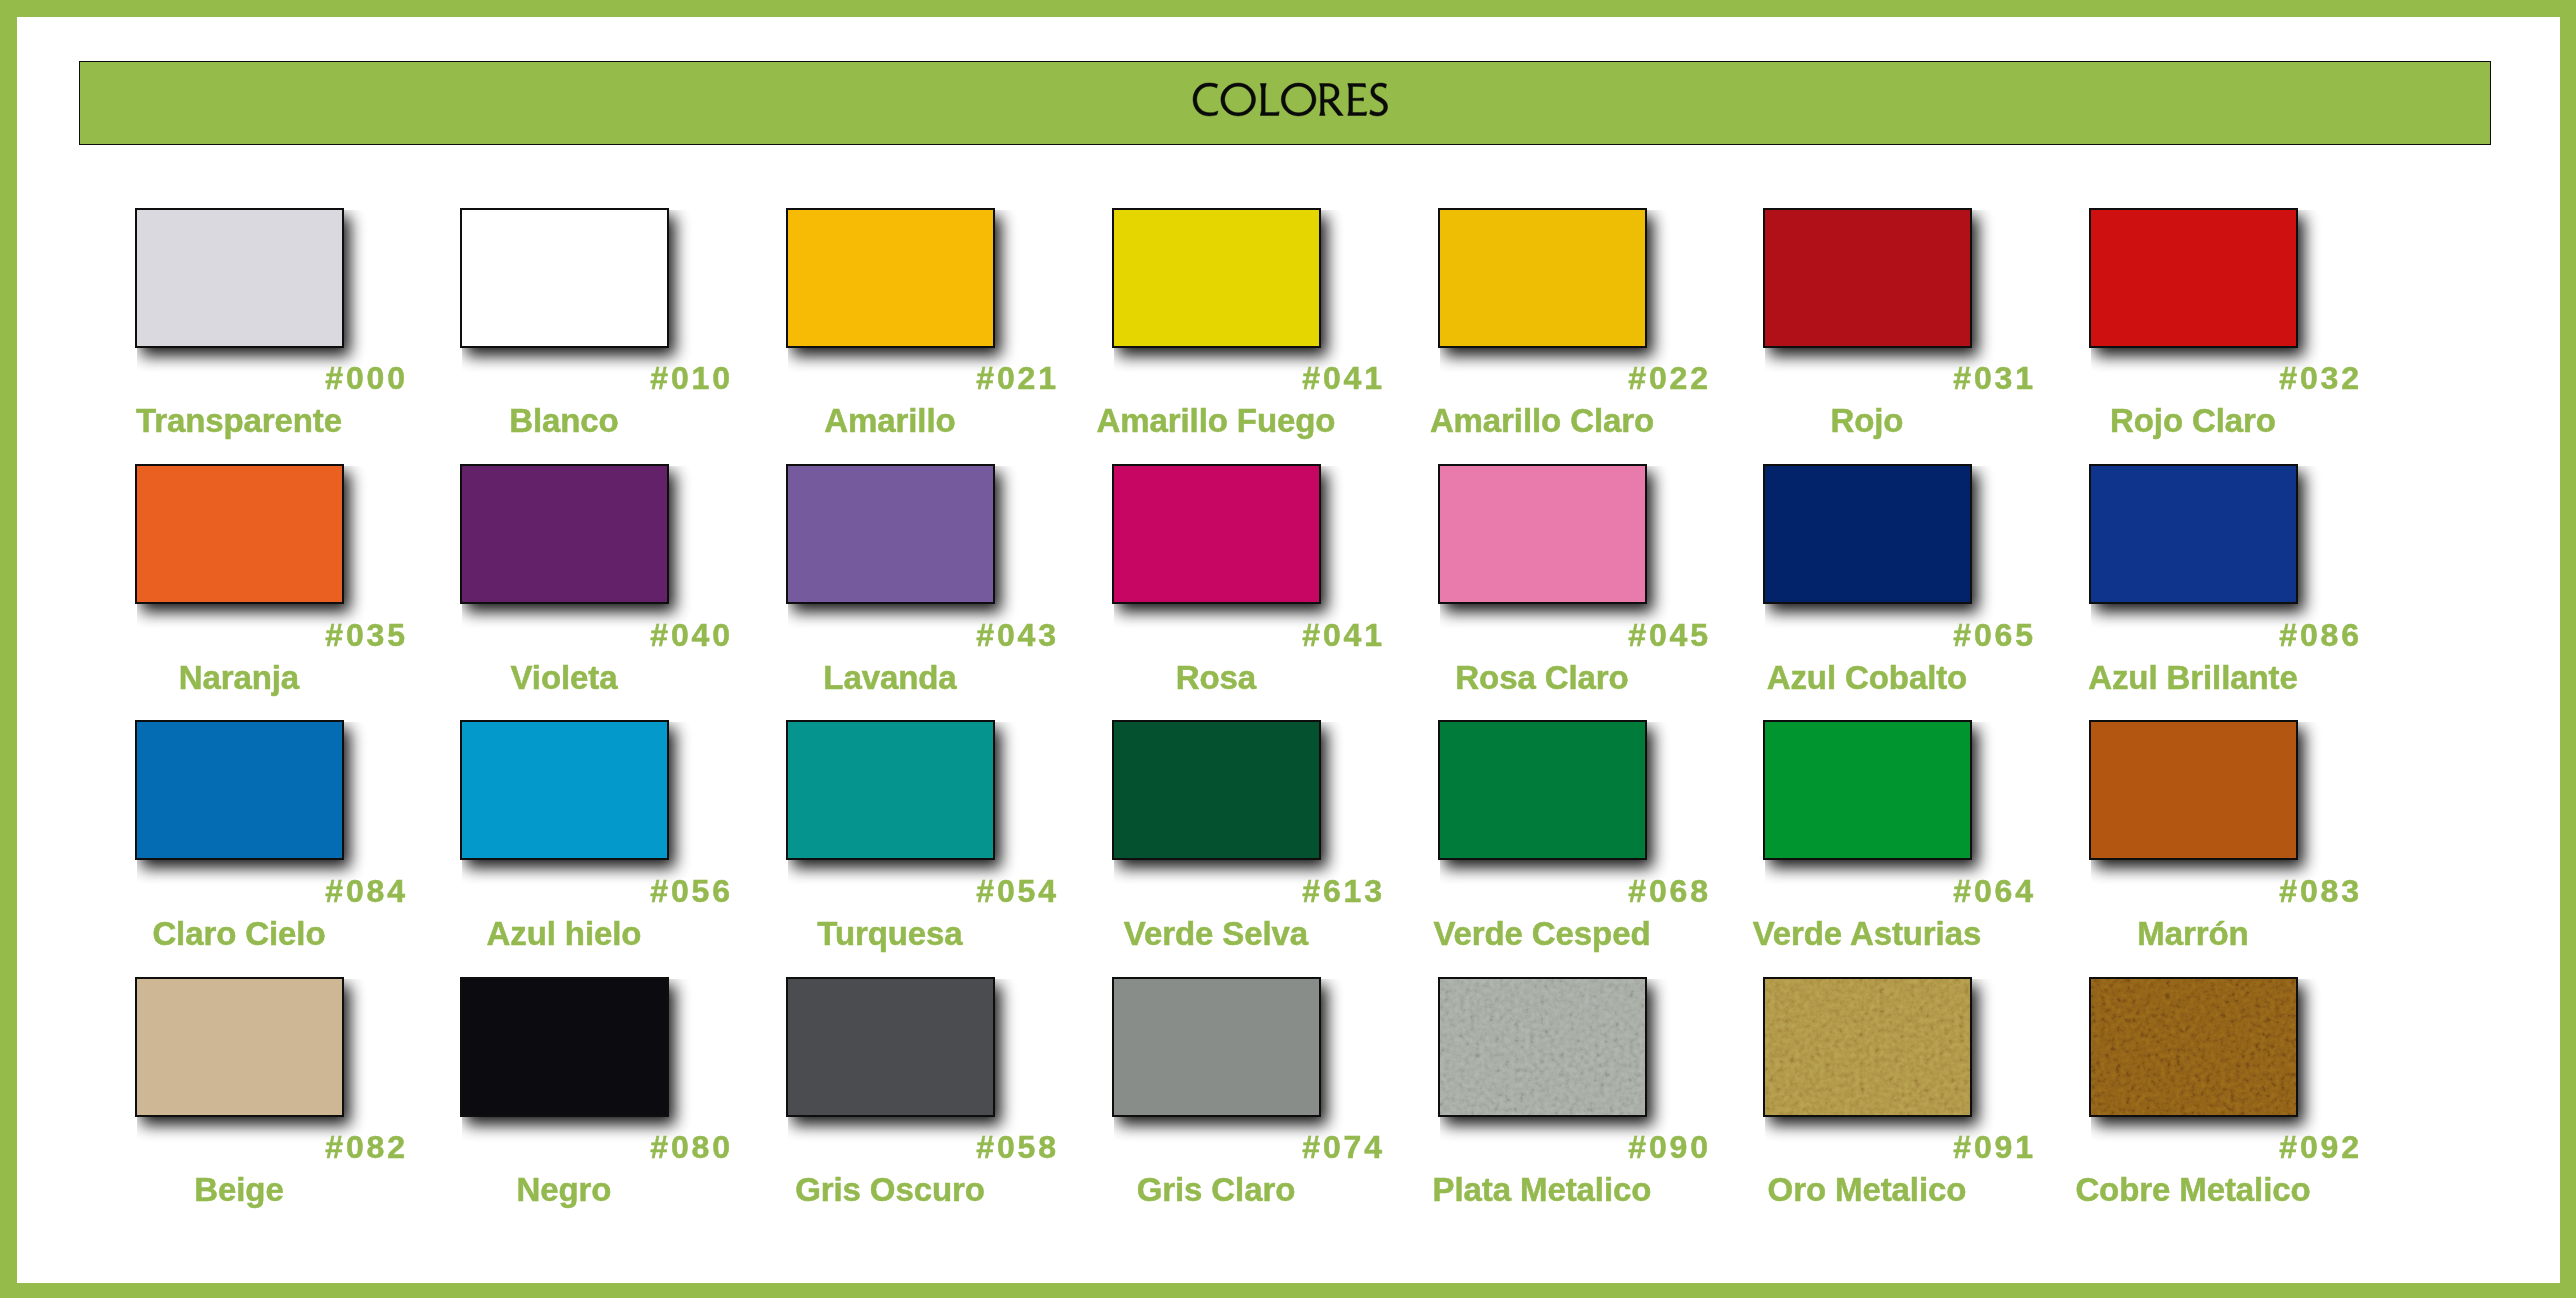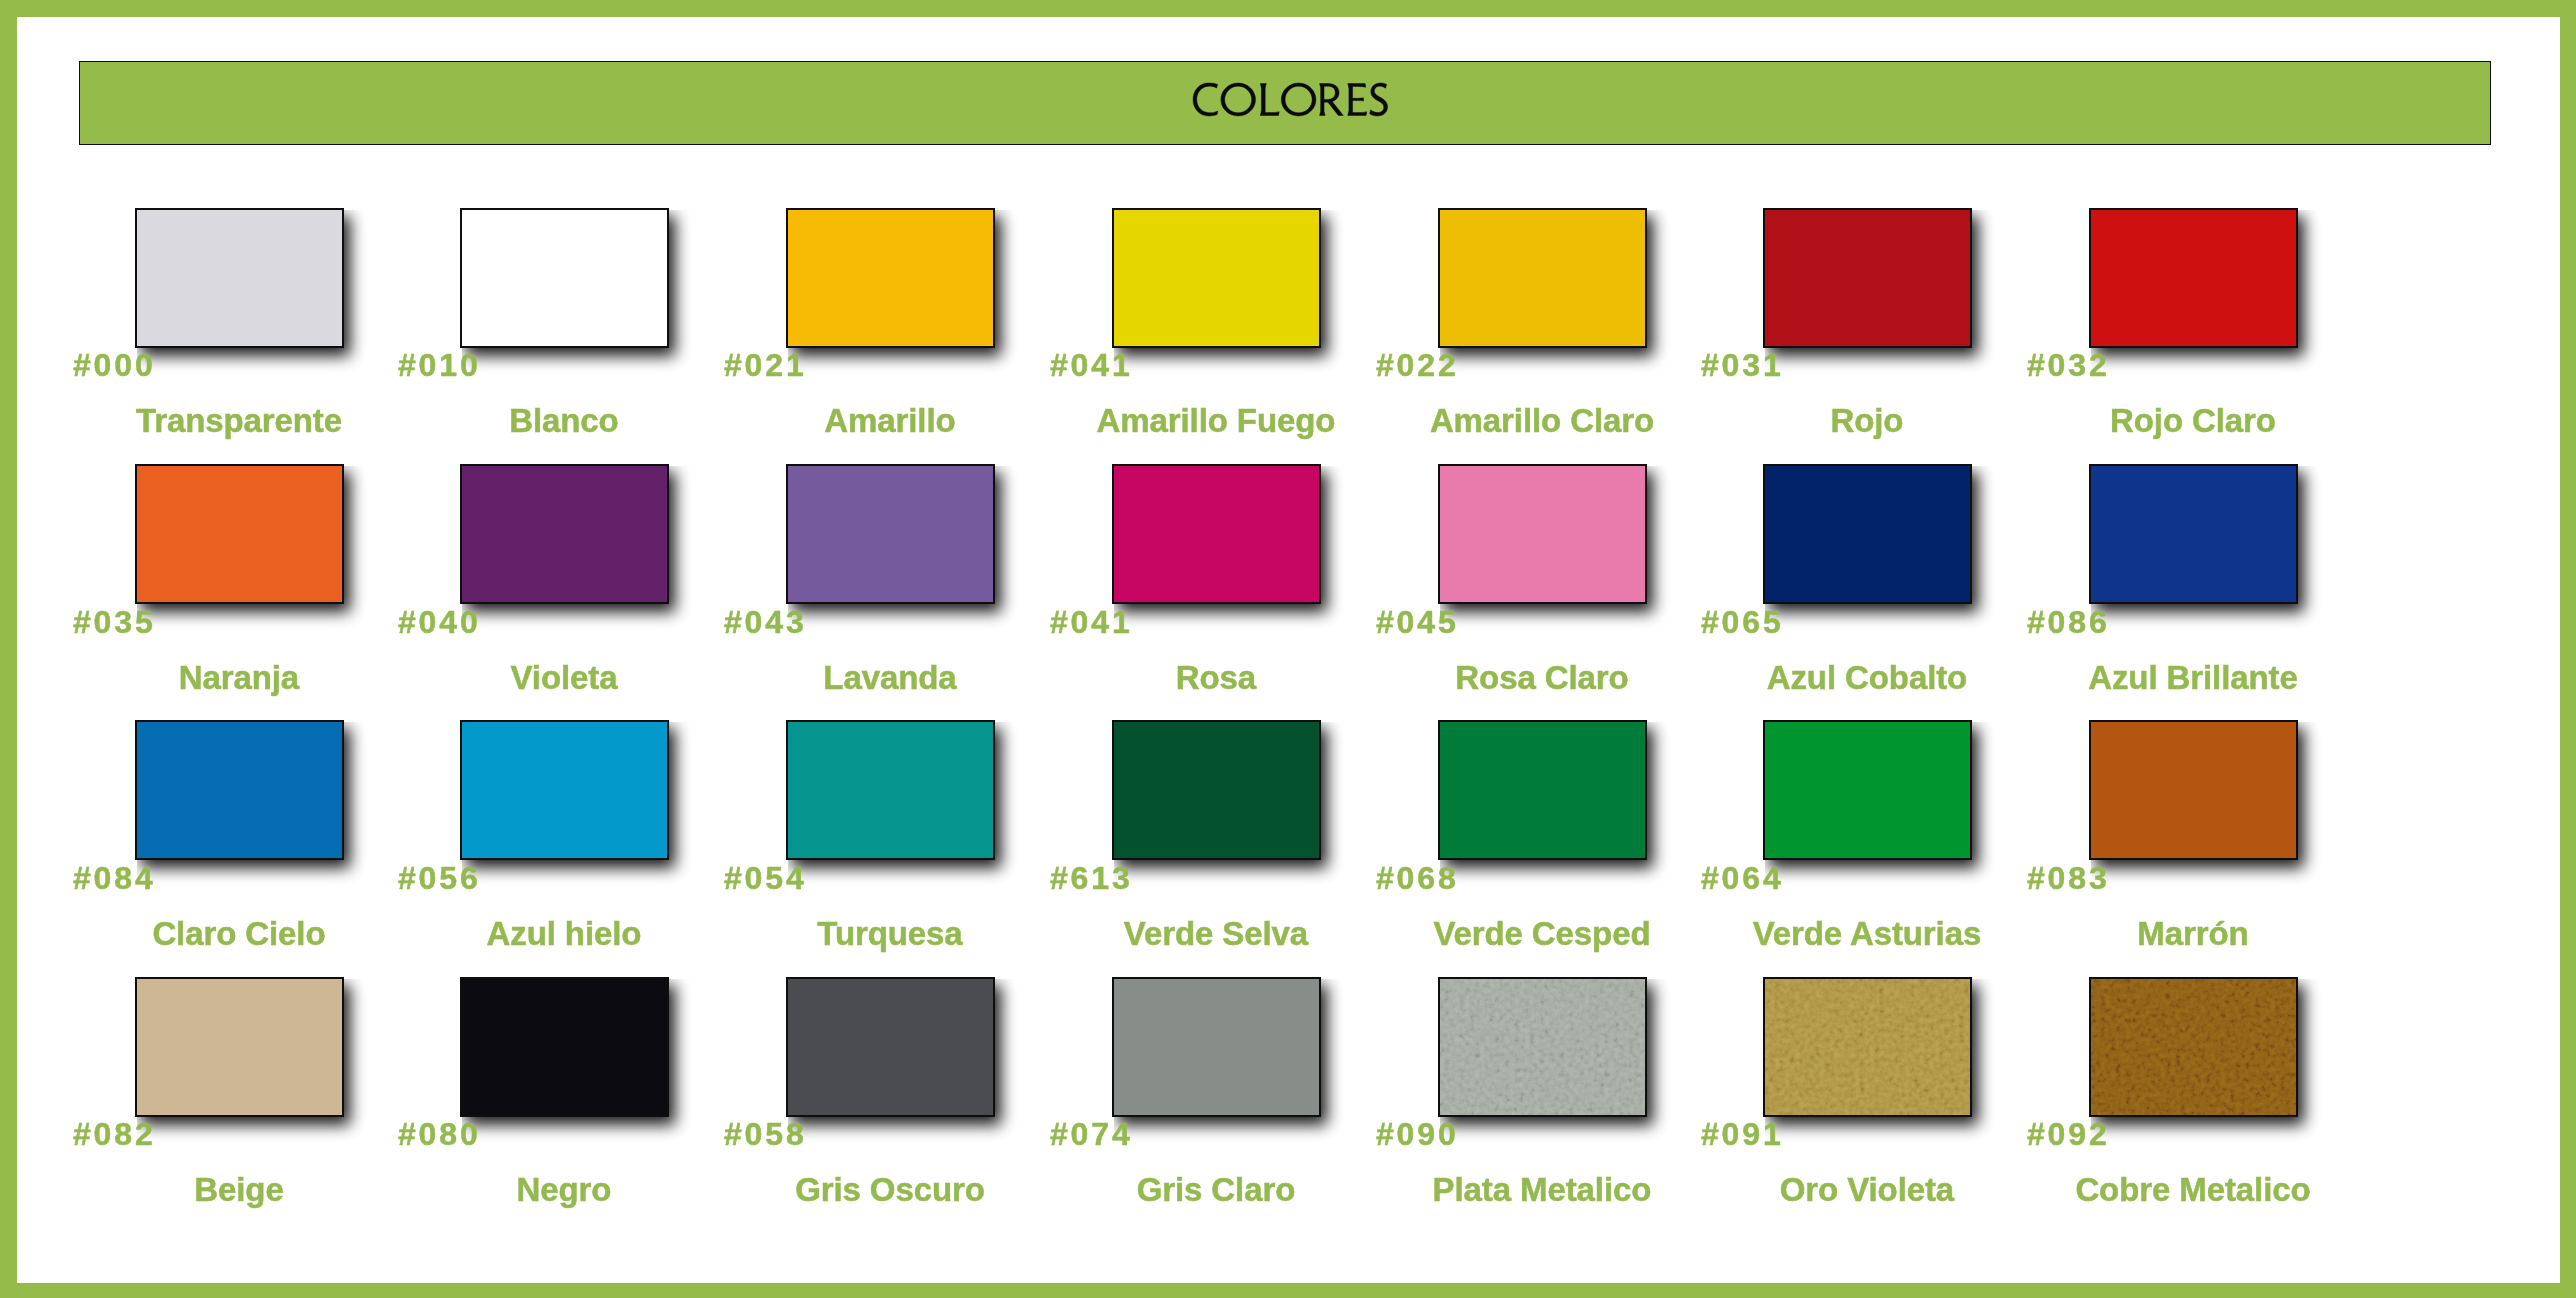--- a/index.html
+++ b/index.html
@@ -12,21 +12,21 @@
              background:#95BC4B;border:1.6px solid #0d0d0d;box-sizing:border-box;}
   .title-svg{position:absolute;left:1176px;top:65px;width:196px;height:35px;overflow:visible;}
   .swatch{position:absolute;width:209px;height:140px;}
   .sw-clip{position:absolute;left:1.6px;top:1.6px;width:276px;height:211px;overflow:hidden;}
   .sw-shadow{position:absolute;left:4.9px;top:6.5px;width:209px;height:140px;
              background:#000;opacity:0.90;filter:blur(8px);}
   .sw-box{position:absolute;left:0;top:0;width:209px;height:140px;
           border:2px solid #0e0e0e;box-sizing:border-box;}
   .lbl{position:absolute;width:338px;height:89px;text-align:center;color:#93B94F;
        font-weight:bold;white-space:nowrap;-webkit-text-stroke:0.5px #93B94F;}
-  .lbl-code{position:absolute;left:0;top:2px;width:100%;text-align:left;
+  .lbl-code{position:absolute;left:0;top:15px;width:100%;text-align:right;
             font-size:32px;line-height:32px;letter-spacing:2.9px;text-indent:2.9px;}
   .lbl-name{position:absolute;left:0;top:57px;width:100%;text-align:center;
             font-size:33px;line-height:33px;letter-spacing:-0.1px;text-indent:-0.1px;}
   .metal-tex{position:absolute;left:0;top:0;width:100%;height:100%;
              pointer-events:none;mix-blend-mode:overlay;opacity:.24;}
   .defs{position:absolute;width:0;height:0;overflow:hidden;}
 </style>
 </head>
 <body>
 
@@ -377,21 +377,21 @@
             <div class="sw-shadow"></div>
           </div>
         <div class="sw-box" style="background: rgb(176, 151, 72);">
         <svg class="metal-tex" preserveAspectRatio="none" viewBox="0 0 257 172">
               <rect width="257" height="172" filter="url(#grainGold)"></rect>
             </svg>
         </div>
       </div>
       <div class="lbl" style="left:1681px;top:1099px">
         <div class="lbl-code">#091</div>
-        <div class="lbl-name">Oro Violeta</div>
+        <div class="lbl-name">Oro Metalico</div>
       </div>
       <div class="swatch" style="left:2072px;top:960px">
         <div class="sw-clip">
             <div class="sw-shadow"></div>
           </div>
         <div class="sw-box" style="background: rgb(146, 99, 24);">
         <svg class="metal-tex" preserveAspectRatio="none" viewBox="0 0 257 172">
               <rect width="257" height="172" filter="url(#grainCopper)"></rect>
             </svg>
         </div>

